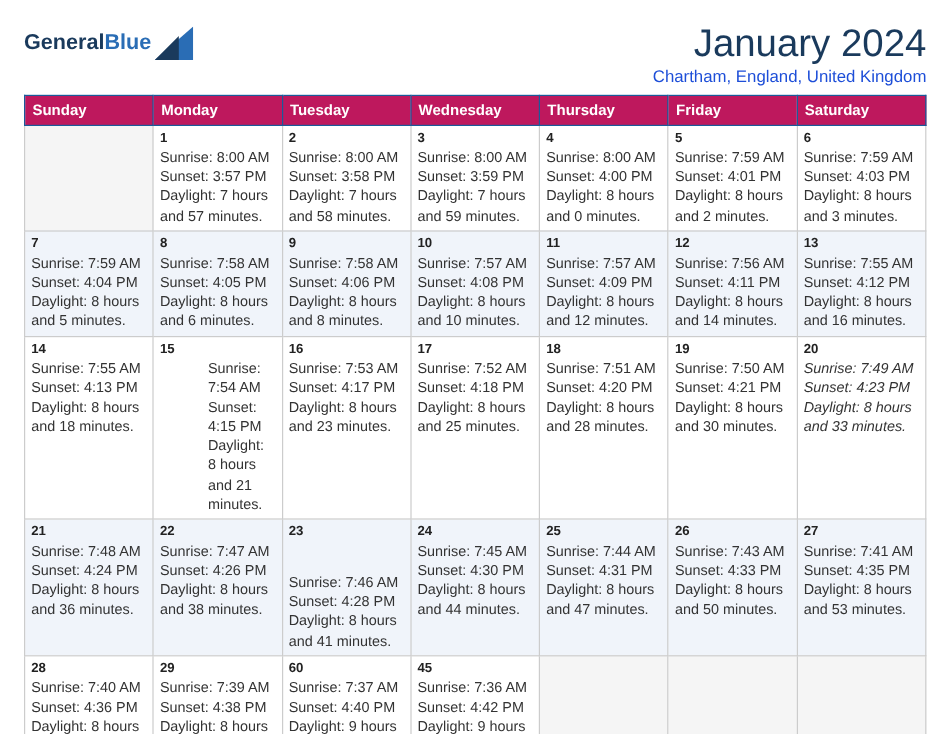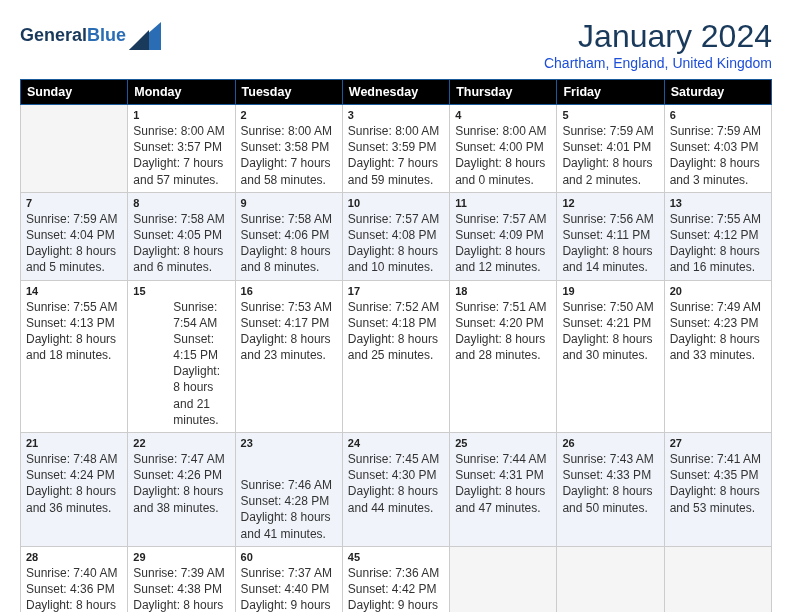--- a/index.html
+++ b/index.html
@@ -44,21 +44,21 @@
       font-size: 14px;
       color: #1d4ed8;
       font-weight: normal;
     }
     table {
       width: 100%;
       border-collapse: collapse;
       table-layout: fixed;
     }
     th {
-      background-color: #000000;
+      background-color: #be185d;
       color: white;
       text-align: left;
       padding: 5px 6px;
       font-size: 12.5px;
       font-weight: bold;
       border: 1px solid #1a5a9a;
     }
     td {
       border: 1px solid #ccc;
       vertical-align: top;
@@ -260,21 +260,21 @@
           </td>
           <td>
             <span class="day-num">19</span>
             <div class="cell-content" style="white-space: pre-line;">Sunrise: 7:50 AM
 Sunset: 4:21 PM
 Daylight: 8 hours
 and 30 minutes.</div>
           </td>
           <td>
             <span class="day-num">20</span>
-            <div class="cell-content" style="white-space: pre-line;">Sunrise: 7:49 AM
+            <div class="cell-content" style="white-space: pre-line; font-style: italic;">Sunrise: 7:49 AM
 Sunset: 4:23 PM
 Daylight: 8 hours
 and 33 minutes.</div>
           </td>
         </tr>
         <tr>
           <td>
             <span class="day-num">21</span>
             <div class="cell-content" style="white-space: pre-line;">Sunrise: 7:48 AM
 Sunset: 4:24 PM

